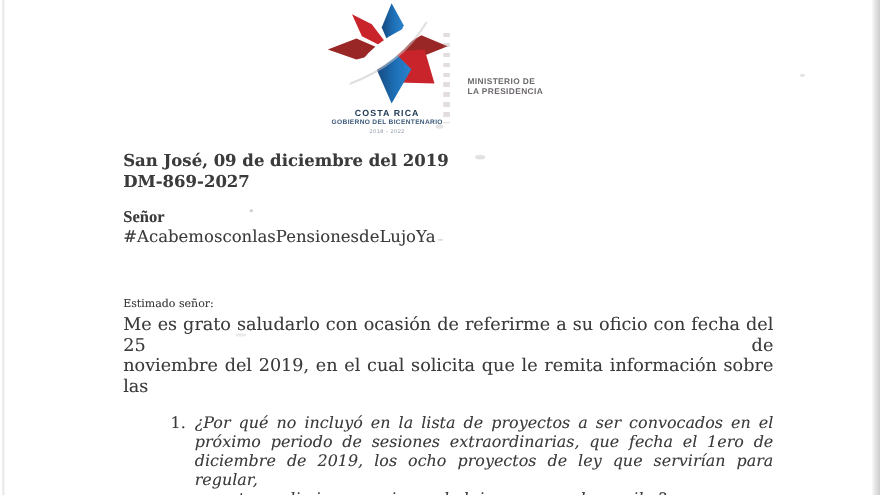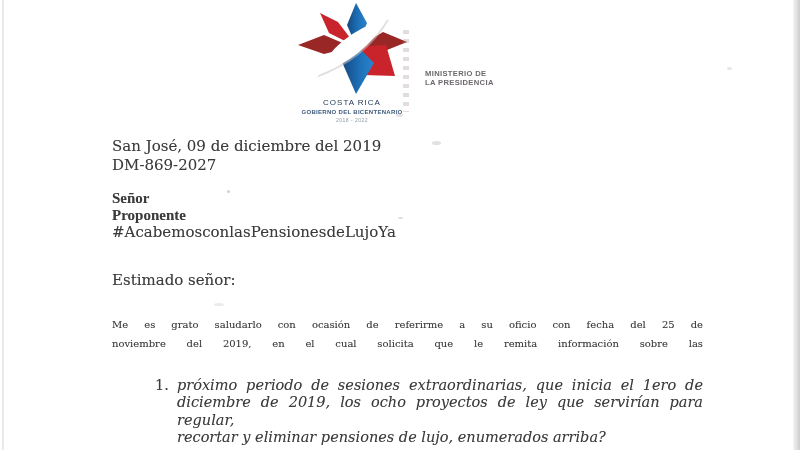--- a/index.html
+++ b/index.html
@@ -8,37 +8,37 @@
     font-family:"DejaVu Serif", serif;color:#3b3b3b;
   }
   
   .edge-left{position:absolute;left:2px;top:0;width:2px;height:450px;background:#d9d9d9;opacity:.55;}
   .edge-right{position:absolute;right:0;top:0;width:7px;height:450px;
     background:linear-gradient(to right,#f5f5f5,#cdcdcd);}
   
   .logo{position:absolute;left:291px;top:1px;width:119px;height:97px;}
   .brand{position:absolute;left:281px;top:98px;width:142px;text-align:center;
     font-family:"Liberation Sans", sans-serif;}
-  .brand-country{font-size:8px;font-weight:400;letter-spacing:1px;color:#223a57;}
+  .brand-country{font-size:8px;font-weight:700;letter-spacing:1px;color:#223a57;}
   .brand-gov{font-size:6px;font-weight:700;letter-spacing:.3px;color:#3c5a7a;margin-top:2px;}
   .brand-years{font-size:5px;letter-spacing:.5px;color:#8d99a6;margin-top:2px;}
   .ministry{position:absolute;left:425px;top:45px;font-family:Liberation Sans, sans-serif;
     font-size:7.6px;font-weight:700;letter-spacing:.35px;line-height:9.2px;color:#6d686d;margin-top:24px;}
   
   .artifact-vertical{position:absolute;left:403px;top:30px;width:6px;height:82px;
     background:repeating-linear-gradient(to bottom,rgba(152,131,142,.28) 0 4px,rgba(152,131,142,0) 4px 9px);
     filter:blur(.6px);}
   .speck{position:absolute;border-radius:50%;filter:blur(.6px);}
   
   .txt{position:absolute;text-shadow:0 0 .6px rgba(59,59,59,.35);}
-  .dateblock{left:112px;top:137px;font-size:15px;line-height:19px;}
+  .dateblock{left:112px;top:137px;font-size:15px;line-height:19px;font-weight:bold;}
   .recipient{left:112px;top:190px;font-size:15px;line-height:17px;}
   .bold{font-weight:700;font-family:Liberation Serif, serif;}
-  .greeting{left:112px;top:271px;font-size:15px;}
-  .paragraph{left:112px;top:316px;width:591px;font-size:10px;line-height:18.5px;}
+  .greeting{left:112px;top:271px;font-size:10px;}
+  .paragraph{left:112px;top:286px;width:591px;font-size:16px;line-height:18.5px;}
   .jl{text-align:justify;text-align-last:justify;}
   .list-number{left:155px;top:377px;font-size:14.5px;}
   .list-text{left:177px;top:377px;width:526px;font-size:14.5px;line-height:17.3px;font-style:italic;}
 </style>
 </head>
 <body>
 
 <div class="page">
 
   <div class="edge-left"></div>
@@ -87,31 +87,31 @@
   <div class="speck" style="left:727px;top:67px;width:5px;height:3px;background:rgba(150,150,150,.25);"></div>
   <div class="speck" style="left:396px;top:113px;width:7px;height:4px;background:rgba(150,140,145,.25);"></div>
 
   <div class="txt dateblock">
     <div>San José, 09 de diciembre del 2019</div>
     <div>DM-869-2027</div>
   </div>
 
   <div class="txt recipient">
     <div class="bold">Señor</div>
-    <div class="bold">Proponente</div>
     <div>#AcabemosconlasPensionesdeLujoYa</div>
   </div>
 
   <div class="txt greeting">Estimado señor:</div>
 
   <div class="txt paragraph">
     <div class="jl">Me es grato saludarlo con ocasión de referirme a su oficio con fecha del 25 de</div>
     <div class="jl">noviembre del 2019, en el cual solicita que le remita información sobre las</div>
   </div>
 
   <div class="txt list-number">1.</div>
   <div class="txt list-text">
-    <div class="jl">próximo periodo de sesiones extraordinarias, que inicia el 1ero de</div>
+    <div class="jl">¿Por qué no incluyó en la lista de proyectos a ser convocados en el</div>
+    <div class="jl">próximo periodo de sesiones extraordinarias, que fecha el 1ero de</div>
     <div class="jl">diciembre de 2019, los ocho proyectos de ley que servirían para regular,</div>
     <div>recortar y eliminar pensiones de lujo, enumerados arriba?</div>
   </div>
 
 </div>
 
 </body></html>

